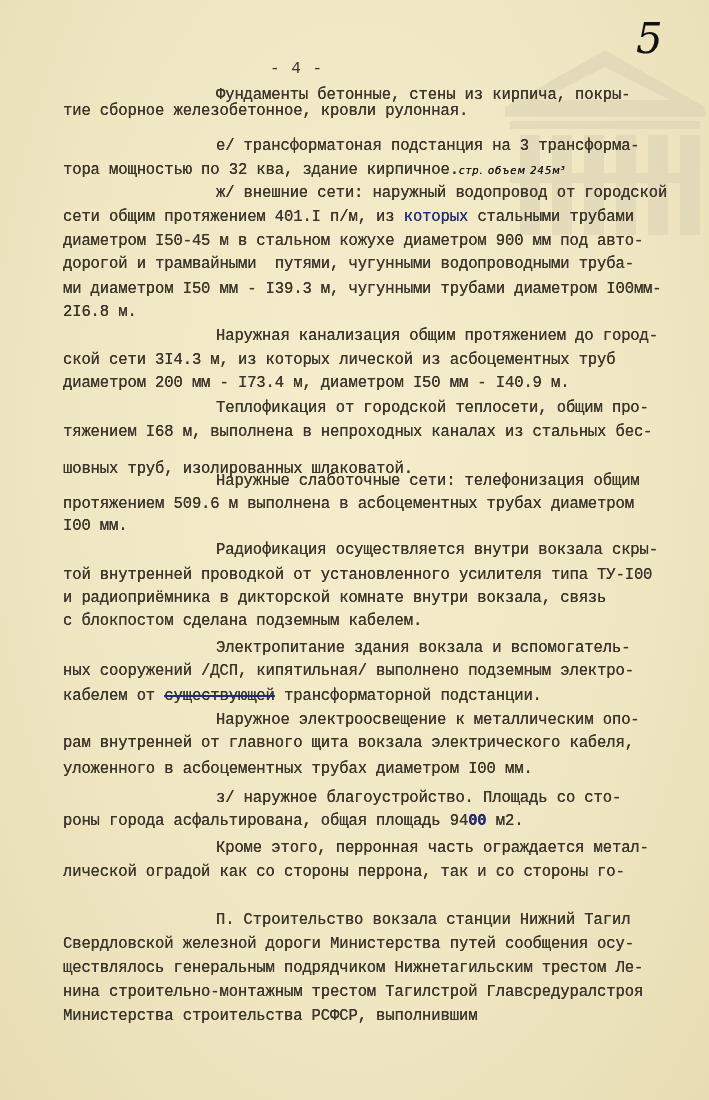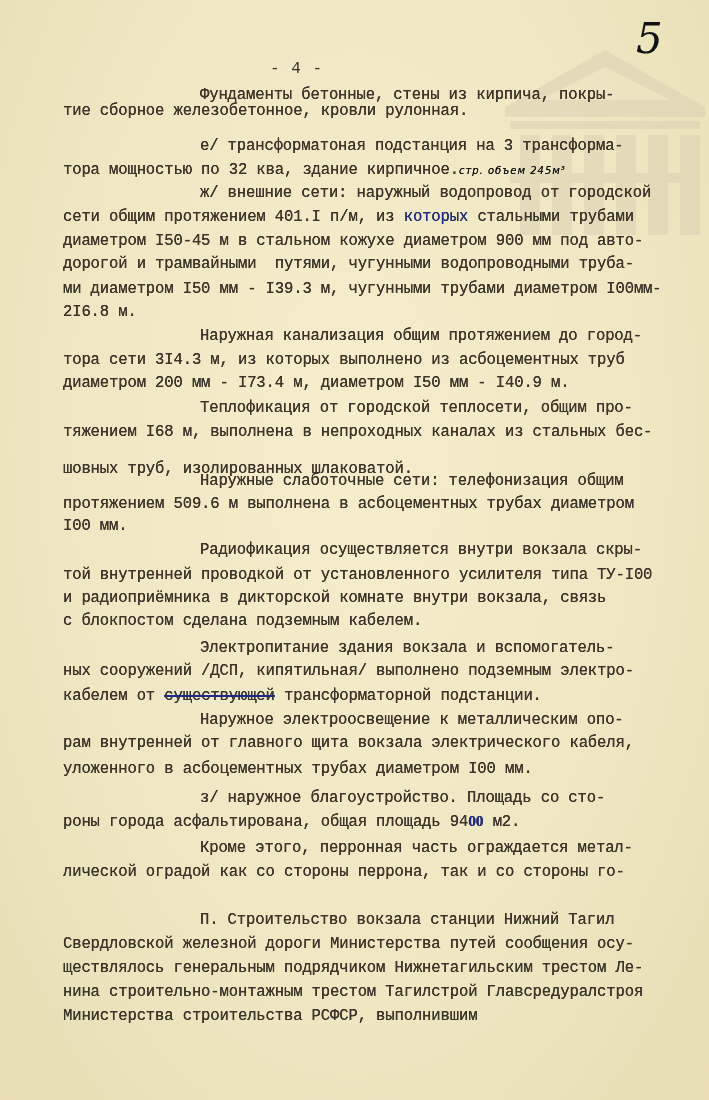--- a/index.html
+++ b/index.html
@@ -25,28 +25,28 @@
     .pagenum {
       position: absolute; left: 270px; top: 60px;
       font-size: 16px; color: #3a342a; letter-spacing: 1px;
     }
     .line {
       position: absolute; left: 63px;
       font-size: 15.6px; color: #3b352c;
       white-space: pre; letter-spacing: -0.15px;
       text-shadow: 0 0 0.6px #2d281f;
     }
-    .indent { left: 200px; }
+    .indent { left: 216px; }
     .hand {
       font-family: "DejaVu Sans", sans-serif; font-style: italic;
       color: #111; font-size: 10px; letter-spacing: 1px;
     }
     .ink { color: #1d2a8a; }
     .strike { text-decoration: line-through; text-decoration-color: #1d2a8a; text-decoration-thickness: 2px; color: #3b352c; }
-    .correction { color: #1d2a8a; font-weight: bold; font-family: Liberation Serif, serif; }
+    .correction { color: #1d2a8a; font-weight: bold; }
   </style>
 </head>
 <body>
 
 <div class="page">
 
   <svg class="watermark" viewBox="0 0 210 190">
     <polygon points="105,5 5,62 205,62" fill="#d9d2b3"></polygon>
     <polygon points="105,22 40,55 170,55" fill="#ece4c3"></polygon>
     <rect x="5" y="62" width="200" height="10" fill="#d9d2b3"></rect>
@@ -67,21 +67,21 @@
   <div class="line" style="top:102px">тие сборное железобетонное, кровли рулонная.</div>
   <div class="line indent" style="top:137px">е/ трансформатоная подстанция на 3 трансформа-</div>
   <div class="line" style="top:161px"><span>тора мощностью по 32 ква, здание кирпичное.</span><span class="hand">стр. объем 245м³</span></div>
   <div class="line indent" style="top:184px">ж/ внешние сети: наружный водопровод от городской</div>
   <div class="line" style="top:208px"><span>сети общим протяжением 401.I п/м, из </span><span class="ink">которых</span><span> стальными трубами</span></div>
   <div class="line" style="top:232px">диаметром I50-45 м в стальном кожухе диаметром 900 мм под авто-</div>
   <div class="line" style="top:255px">дорогой и трамвайными  путями, чугунными водопроводными труба-</div>
   <div class="line" style="top:280px">ми диаметром I50 мм - I39.3 м, чугунными трубами диаметром I00мм-</div>
   <div class="line" style="top:303px">2I6.8 м.</div>
   <div class="line indent" style="top:327px">Наружная канализация общим протяжением до город-</div>
-  <div class="line" style="top:351px">тора сети 3I4.3 м, из которых выполнено из асбоцементных труб</div>
+  <div class="line" style="top:351px">ской сети 3I4.3 м, из которых лической из асбоцементных труб</div>
   <div class="line" style="top:374px">диаметром 200 мм - I73.4 м, диаметром I50 мм - I40.9 м.</div>
   <div class="line indent" style="top:399px">Теплофикация от городской теплосети, общим про-</div>
   <div class="line" style="top:423px">тяжением I68 м, выполнена в непроходных каналах из стальных бес-</div>
   <div class="line" style="top:460px">шовных труб, изолированных шлаковатой.</div>
   <div class="line indent" style="top:472px">Наружные слаботочные сети: телефонизация общим</div>
   <div class="line" style="top:495px">протяжением 509.6 м выполнена в асбоцементных трубах диаметром</div>
   <div class="line" style="top:517px">I00 мм.</div>
   <div class="line indent" style="top:541px">Радиофикация осуществляется внутри вокзала скры-</div>
   <div class="line" style="top:566px">той внутренней проводкой от установленного усилителя типа ТУ-I00</div>
   <div class="line" style="top:589px">и радиоприёмника в дикторской комнате внутри вокзала, связь</div>

